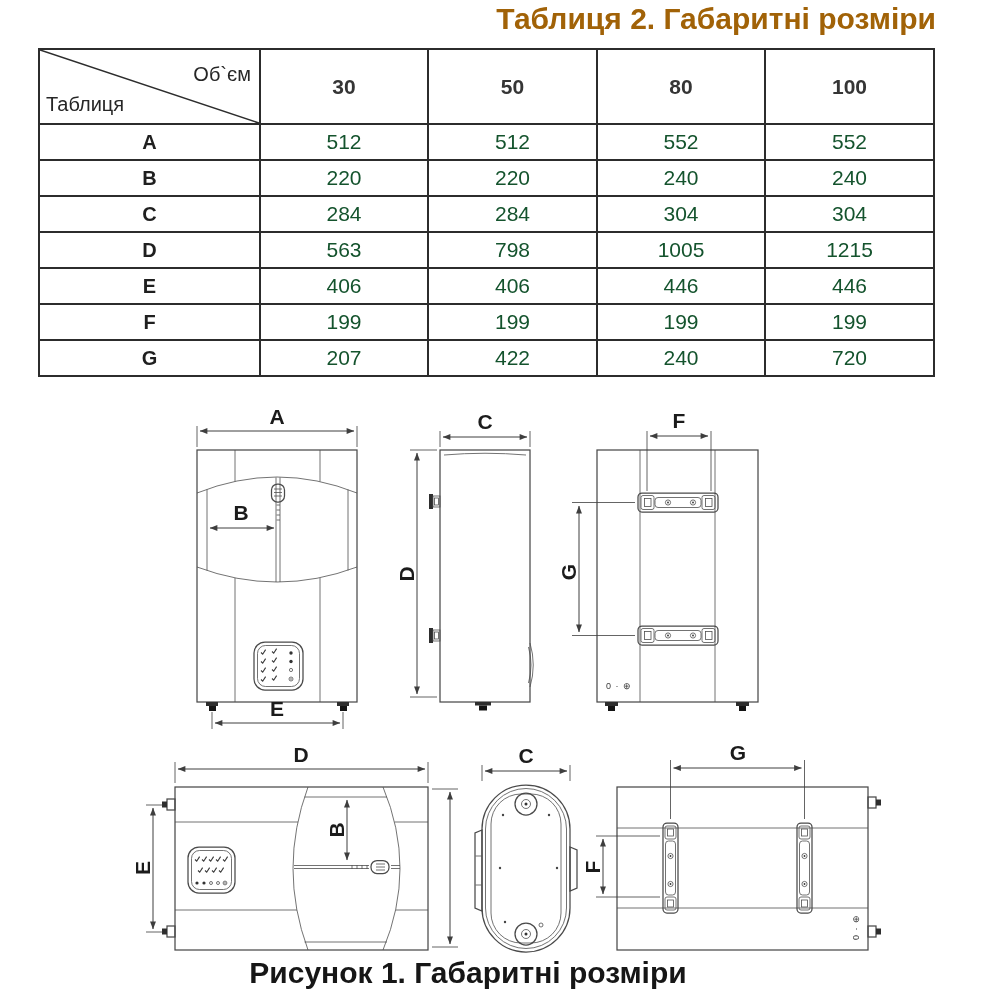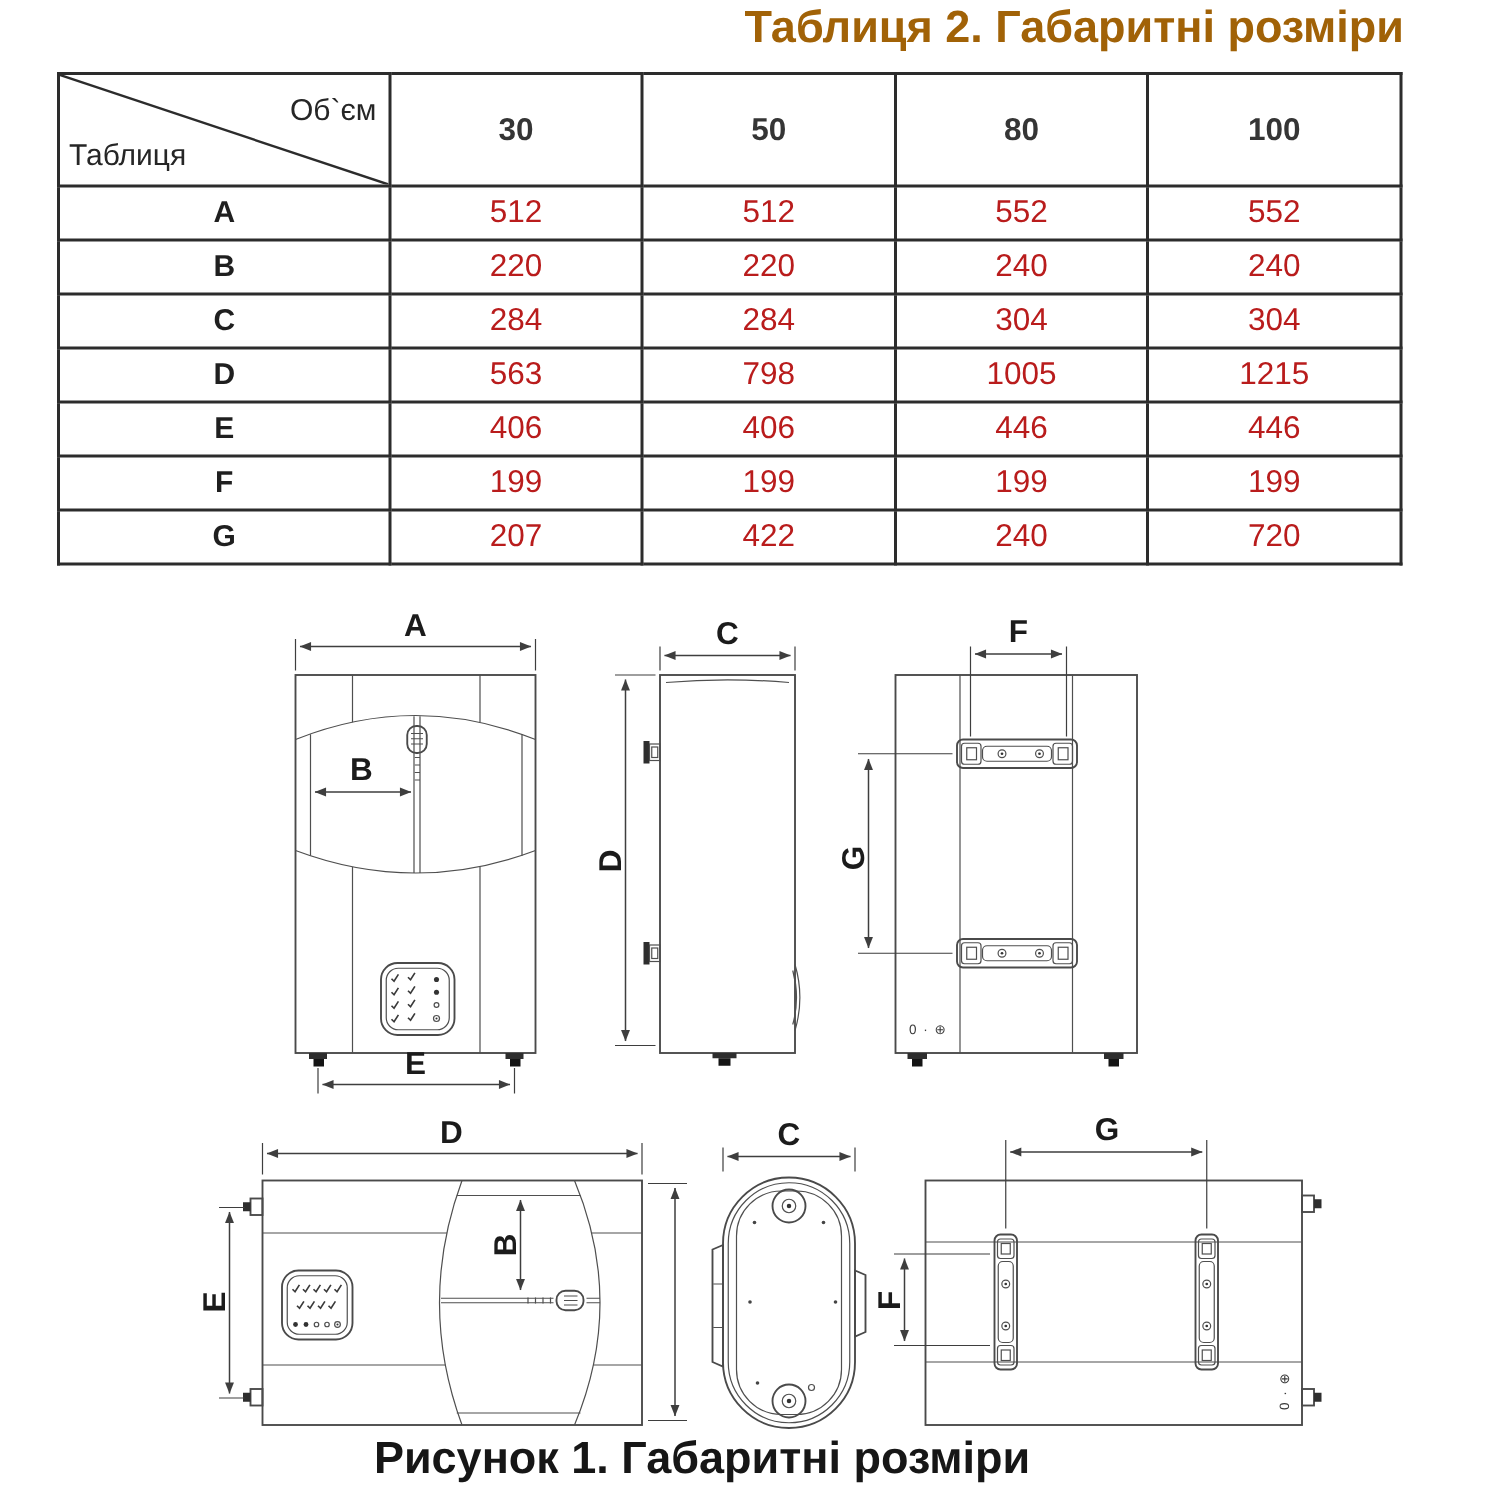--- a/index.html
+++ b/index.html
@@ -10,21 +10,21 @@
         font-size:30px;font-weight:bold;color:#a16207;white-space:nowrap;}
 
   .dims-table{position:absolute;left:38px;top:48px;width:895px;
         border-collapse:collapse;table-layout:fixed;}
   .dims-table th,.dims-table td{border:2px solid #2c2c2c;text-align:center;
         padding:0;vertical-align:middle;}
   .dims-table thead th{height:73px;}
   .dims-table tbody th,.dims-table tbody td{height:34px;}
   .col-head{font-weight:bold;font-size:21px;color:#353535;}
   .row-label{font-size:20px;font-weight:bold;color:#1f1f1f;}
-  .cell{font-weight:normal;font-size:21px;color:#b91c1c;}
+  .cell{font-weight:normal;font-size:21px;color:#14532d;}
   .corner-cell{position:relative;}
   .corner-cell svg{position:absolute;left:0;top:0;width:100%;height:100%;display:block;}
   .corner-top{position:absolute;top:13px;right:8px;font-size:20px;font-weight:normal;color:#262626;text-align:right;}
   .corner-bottom{position:absolute;bottom:7px;left:6px;font-size:20px;font-weight:normal;color:#262626;}
 
   .figure-svg{position:absolute;left:0;top:398px;}
   .figure-caption{position:absolute;top:956px;left:33px;width:870px;margin:0;
         text-align:center;font-size:30px;font-weight:bold;color:#161616;}
 
   

